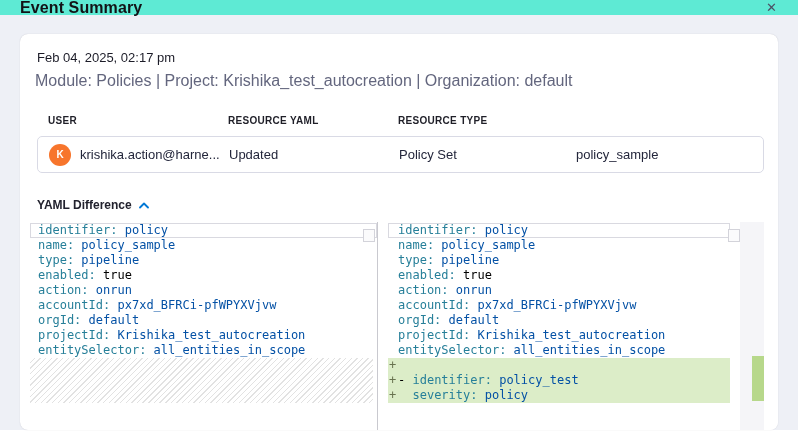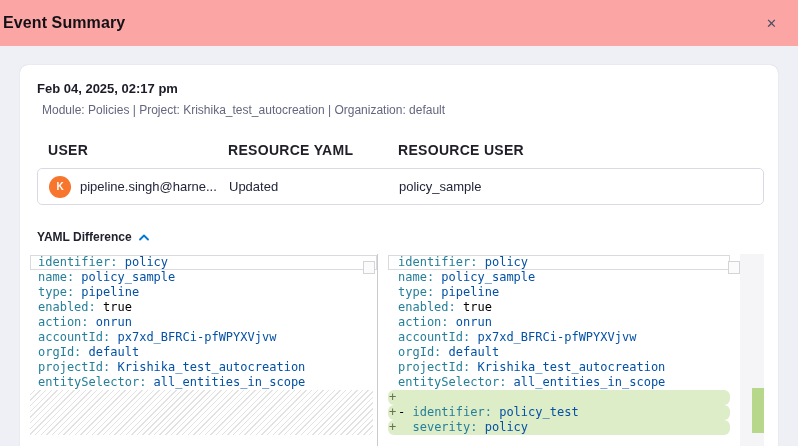--- a/index.html
+++ b/index.html
@@ -4,47 +4,47 @@
 <style>
   * { box-sizing: border-box; }
   html,body { margin:0; padding:0; }
   body {
     width:798px; height:446px; overflow:hidden;
     background:#fff; font-family:"Liberation Sans", sans-serif;
     color:#1c1c28;
   }
   
   .modal-header {
-    height:46px; background:#fca5a5;
+    height:15px; background:#5eead4;
     display:flex; align-items:center; justify-content:space-between;
-    padding:0 17px 0 3px;
+    padding:0 17px 0 20px;
   }
   .modal-title { font-size:16px; font-weight:700; color:#121216; letter-spacing:.1px; }
   .close-btn {
     background:none; border:none; padding:2px 4px; cursor:pointer;
     font-size:13px; color:#4d5064; line-height:1;
   }
   
   .modal-body {
     height:415px; background:#eef0f6; padding:19px 20px 0;
   }
   .card {
     background:#fff; border-radius:8px; height:100%;
     padding:16px 0 0 10px; overflow:hidden; position:relative;
     box-shadow:0 0 1px rgba(40,41,61,.25);
   }
-  .timestamp { margin:0 8px 7px 7px; font-size:13px; font-weight:700; color:#1c1c28; }
-  .context   { margin-left:12px; font-size:12px; color:#63667e; }
+  .timestamp { margin:0 8px 7px 7px; font-size:13px; font-weight:400; color:#1c1c28; }
+  .context   { margin-left:5px; font-size:16px; color:#63667e; }
   
   .audit-table { margin:25px 14px 0 7px; }
   .thead, .trow {
     display:grid; grid-template-columns:180px 170px 177px 1fr;
     padding-left:11px; align-items:center;
   }
-  .thead { font-size:14px; font-weight:700; color:#1f1f28; letter-spacing:.3px; }
+  .thead { font-size:10px; font-weight:700; color:#1f1f28; letter-spacing:.3px; }
   .trow {
     margin-top:10px; height:37px;
     border:1px solid #d9dae5; border-radius:5px;
     font-size:13px; color:#23263b;
   }
   .user-cell { display:flex; align-items:center; gap:9px; min-width:0; }
   .avatar {
     width:22px; height:22px; border-radius:50%; flex:0 0 22px;
     color:#fff; font-size:10px; font-weight:700;
     display:flex; align-items:center; justify-content:center;
@@ -57,21 +57,21 @@
   
   .diff {
     position:relative; margin-top:10px; height:209px;
     font-family:"DejaVu Sans Mono", monospace; font-size:12px;
     background:#fff;
   }
   .pane { position:absolute; top:0; bottom:0; overflow:hidden; background:#fff; padding-top:1px; }
   .pane-left  { left:0;     width:347px; }
   .pane-right { left:358px; width:342px; }
   .sash { position:absolute; left:347px; top:0; bottom:0; width:1px; background:#c9c9cf; }
-  .code-line { height:15px; line-height:15px; white-space:pre; position:relative; color:#000;border-radius:6px; }
+  .code-line { height:15px; line-height:15px; white-space:pre; position:relative; color:#000; }
   .pane-left  .code-line { padding-left:8px; }
   .pane-right .code-line { padding-left:10px; }
   .code-line.added { background:#dcedc8; }
   .code-line.current::after {
     content:""; position:absolute; inset:0;
     border:1px solid #d9d9e0; pointer-events:none;
   }
   .sign { position:absolute; left:1px; top:0; color:#68724f; }
   .tok-key     { color:#267f99; }
   .tok-string  { color:#0451a5; }
@@ -103,28 +103,29 @@
   <div class="modal-body">
     <div class="card">
 
       <div class="timestamp">Feb 04, 2025, 02:17 pm</div>
       <div class="context">Module: Policies | Project: Krishika_test_autocreation | Organization: default</div>
 
       <div class="audit-table">
         <div class="thead">
           <span>USER</span>
           <span>RESOURCE YAML</span>
-          <span>RESOURCE USER</span>
+          <span>RESOURCE TYPE</span>
         </div>
         <div class="trow">
           <span class="user-cell">
             <span class="avatar" style="background: rgb(247, 117, 44);">K</span>
-            <span class="user-email">pipeline.singh@harne...</span>
+            <span class="user-email">krishika.action@harne...</span>
           </span>
           <span>Updated</span>
+          <span>Policy Set</span>
           <span>policy_sample</span>
         </div>
       </div>
 
       <div class="yaml-header">
         <span class="yaml-label">YAML Difference</span>
         <span style="display:inline-flex;">
           <svg width="10" height="7" viewBox="0 0 10 7" fill="none">
             <polyline points="1,5.5 5,1.5 9,5.5" stroke="#0278d5" stroke-width="1.8" stroke-linecap="round" stroke-linejoin="round"></polyline>
           </svg>

